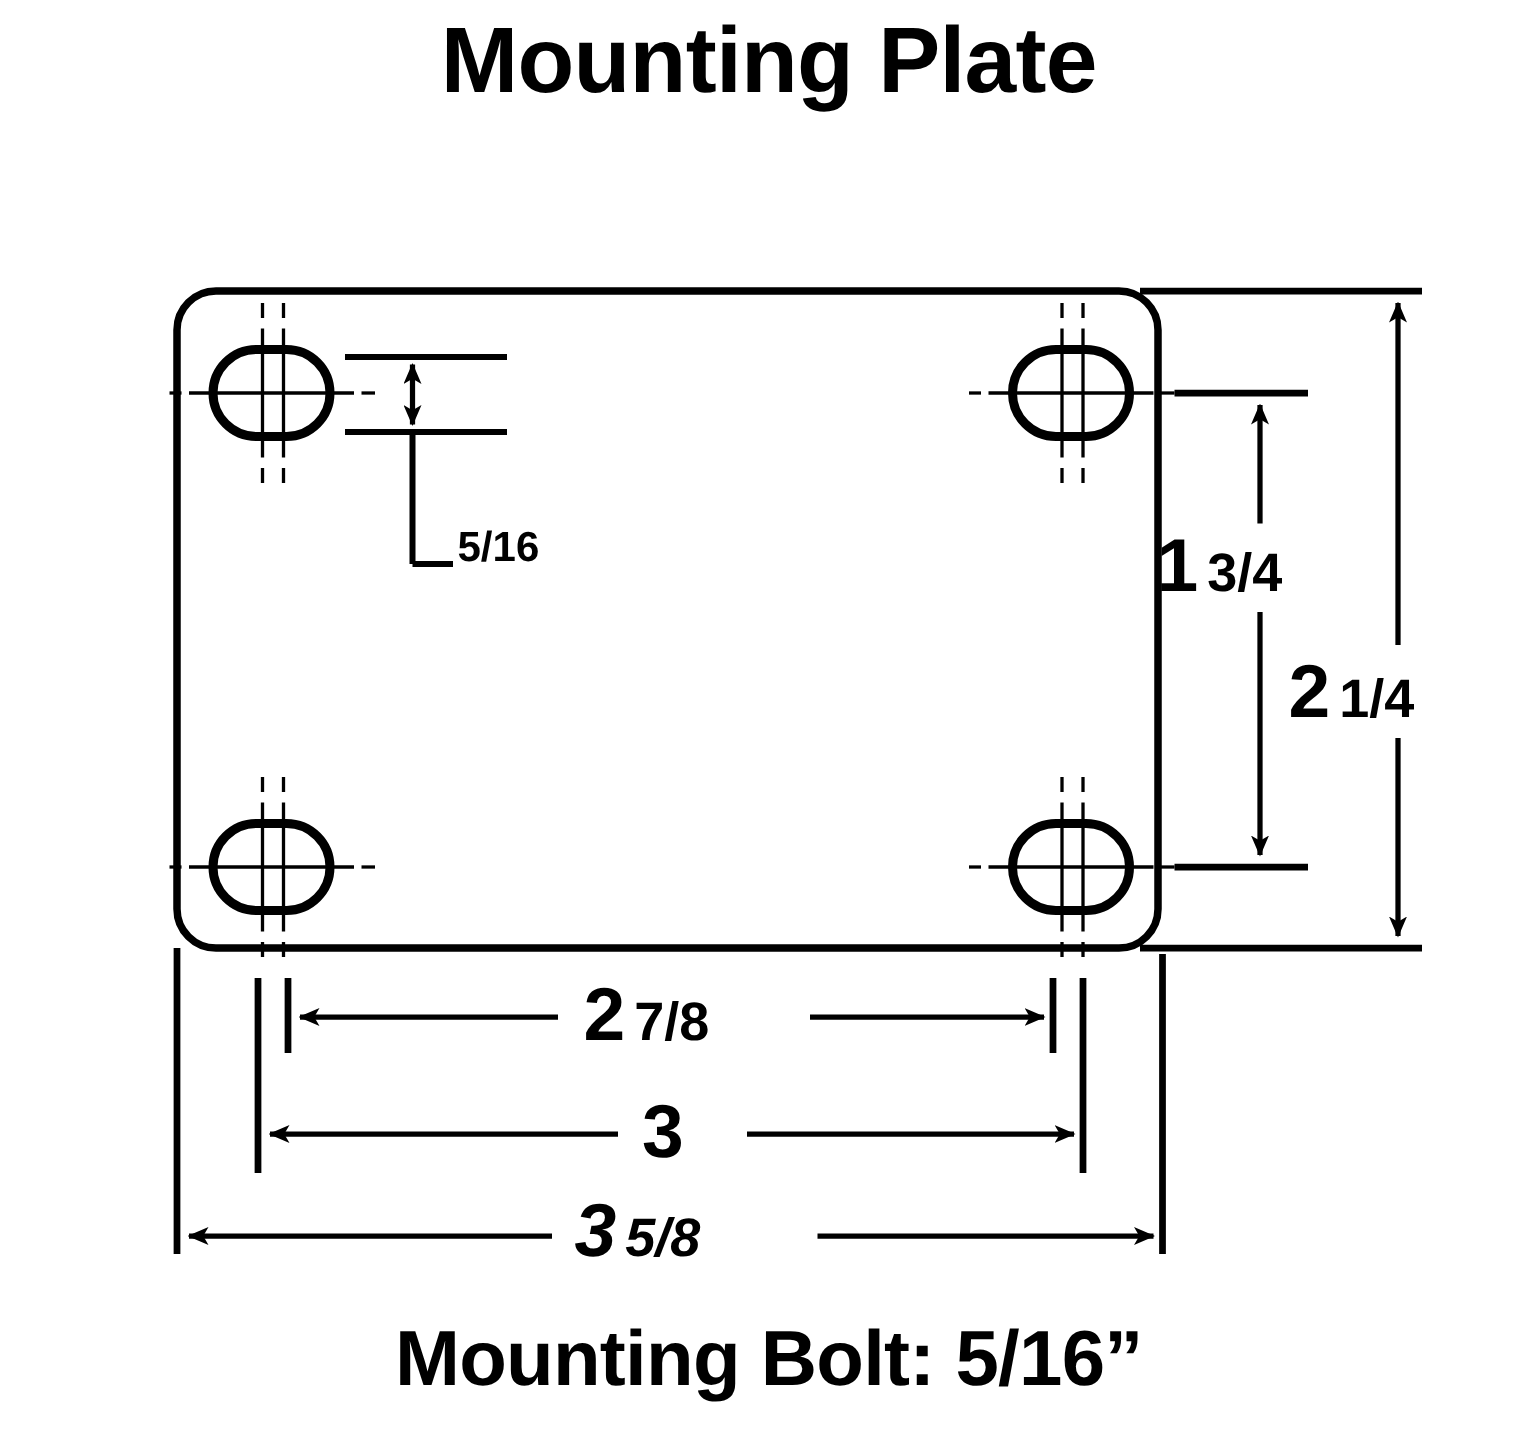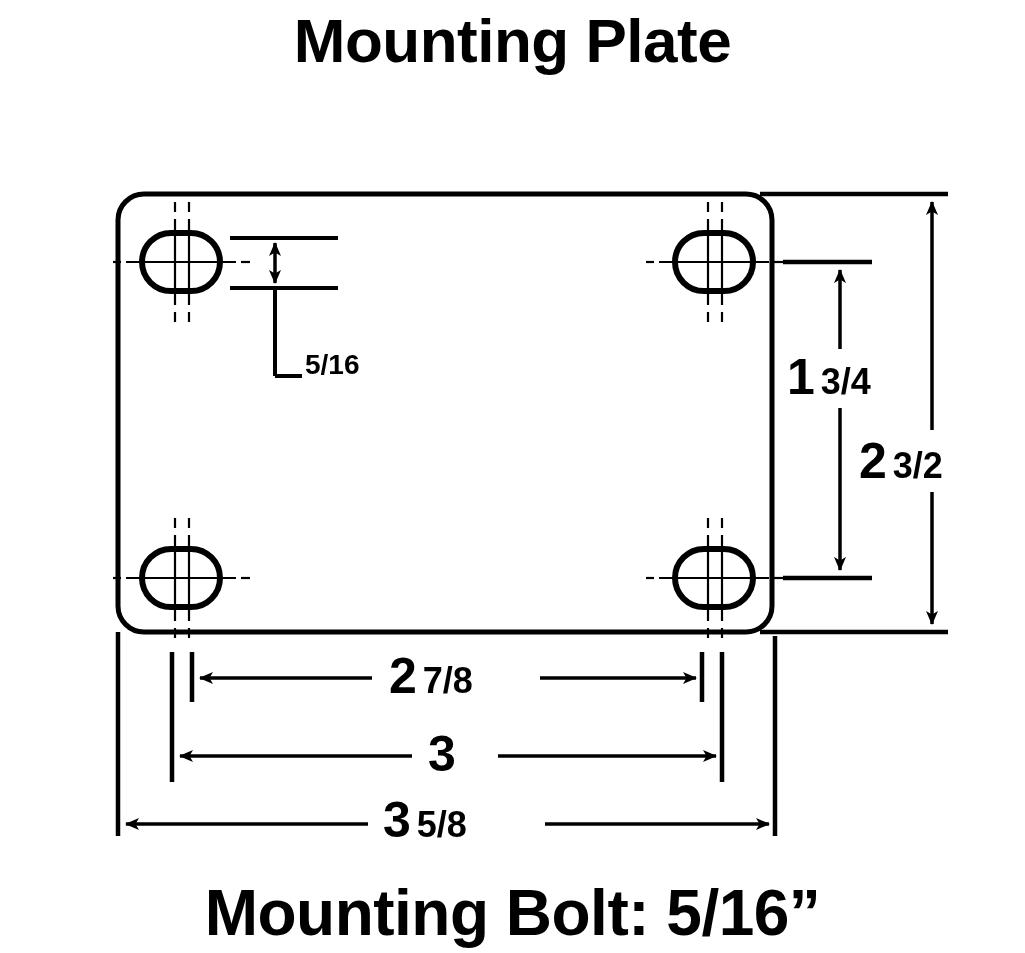--- a/index.html
+++ b/index.html
@@ -46,21 +46,21 @@
   .footer-block {
     position: absolute;
     left: 0;
     top: 876px;
     width: 1025px;
     text-align: center;
   }
   .footer-text {
     font-family: "Liberation Sans", sans-serif;
     font-weight: bold;
-    font-size: 64px;
+    font-size: 52px;
     letter-spacing: -0.5px;
     color: #000000;
   }
   
   .dim-label {
     position: absolute;
     white-space: nowrap;
     font-family: "Liberation Sans", sans-serif;
     font-weight: bold;
     color: #000000;
@@ -79,25 +79,25 @@
   }
   .dim-plain {
     font-size: 50px;
     font-weight: bold;
   }
   .dim-small {
     font-size: 28px;
     font-weight: bold;
   }
   #lbl-5-16 { left: 305px; top: 351px; }
-  #lbl-1-3-4 { left: 787px; top: 352px; }
+  #lbl-1-3-4 { left: 771px; top: 352px; }
   #lbl-2-1-2 { left: 859px; top: 436px; }
   #lbl-2-7-8 { left: 389px; top: 651px; }
   #lbl-3     { left: 428px; top: 729px; }
-  #lbl-3-5-8 { left: 383px; top: 795px; }
+  #lbl-3-5-8 { left: 383px; top: 795px; font-style: italic; }
 </style>
 </head>
 <body>
 
 <div id="canvas">
 
   <div class="title-block">
     <span class="title-line">Mounting Plate</span>
   </div>
 
@@ -216,21 +216,21 @@
 
   <div class="dim-label" id="lbl-5-16">
     <span class="dim-small">5/16</span>
   </div>
 
   <div class="dim-label" id="lbl-1-3-4">
     <span class="dim-whole">1</span><span class="dim-frac">3/4</span>
   </div>
 
   <div class="dim-label" id="lbl-2-1-2">
-    <span class="dim-whole">2</span><span class="dim-frac">3/2</span>
+    <span class="dim-whole">2</span><span class="dim-frac">1/4</span>
   </div>
 
   <div class="dim-label" id="lbl-2-7-8">
     <span class="dim-whole">2</span><span class="dim-frac">7/8</span>
   </div>
 
   <div class="dim-label" id="lbl-3">
     <span class="dim-plain">3</span>
   </div>
 

